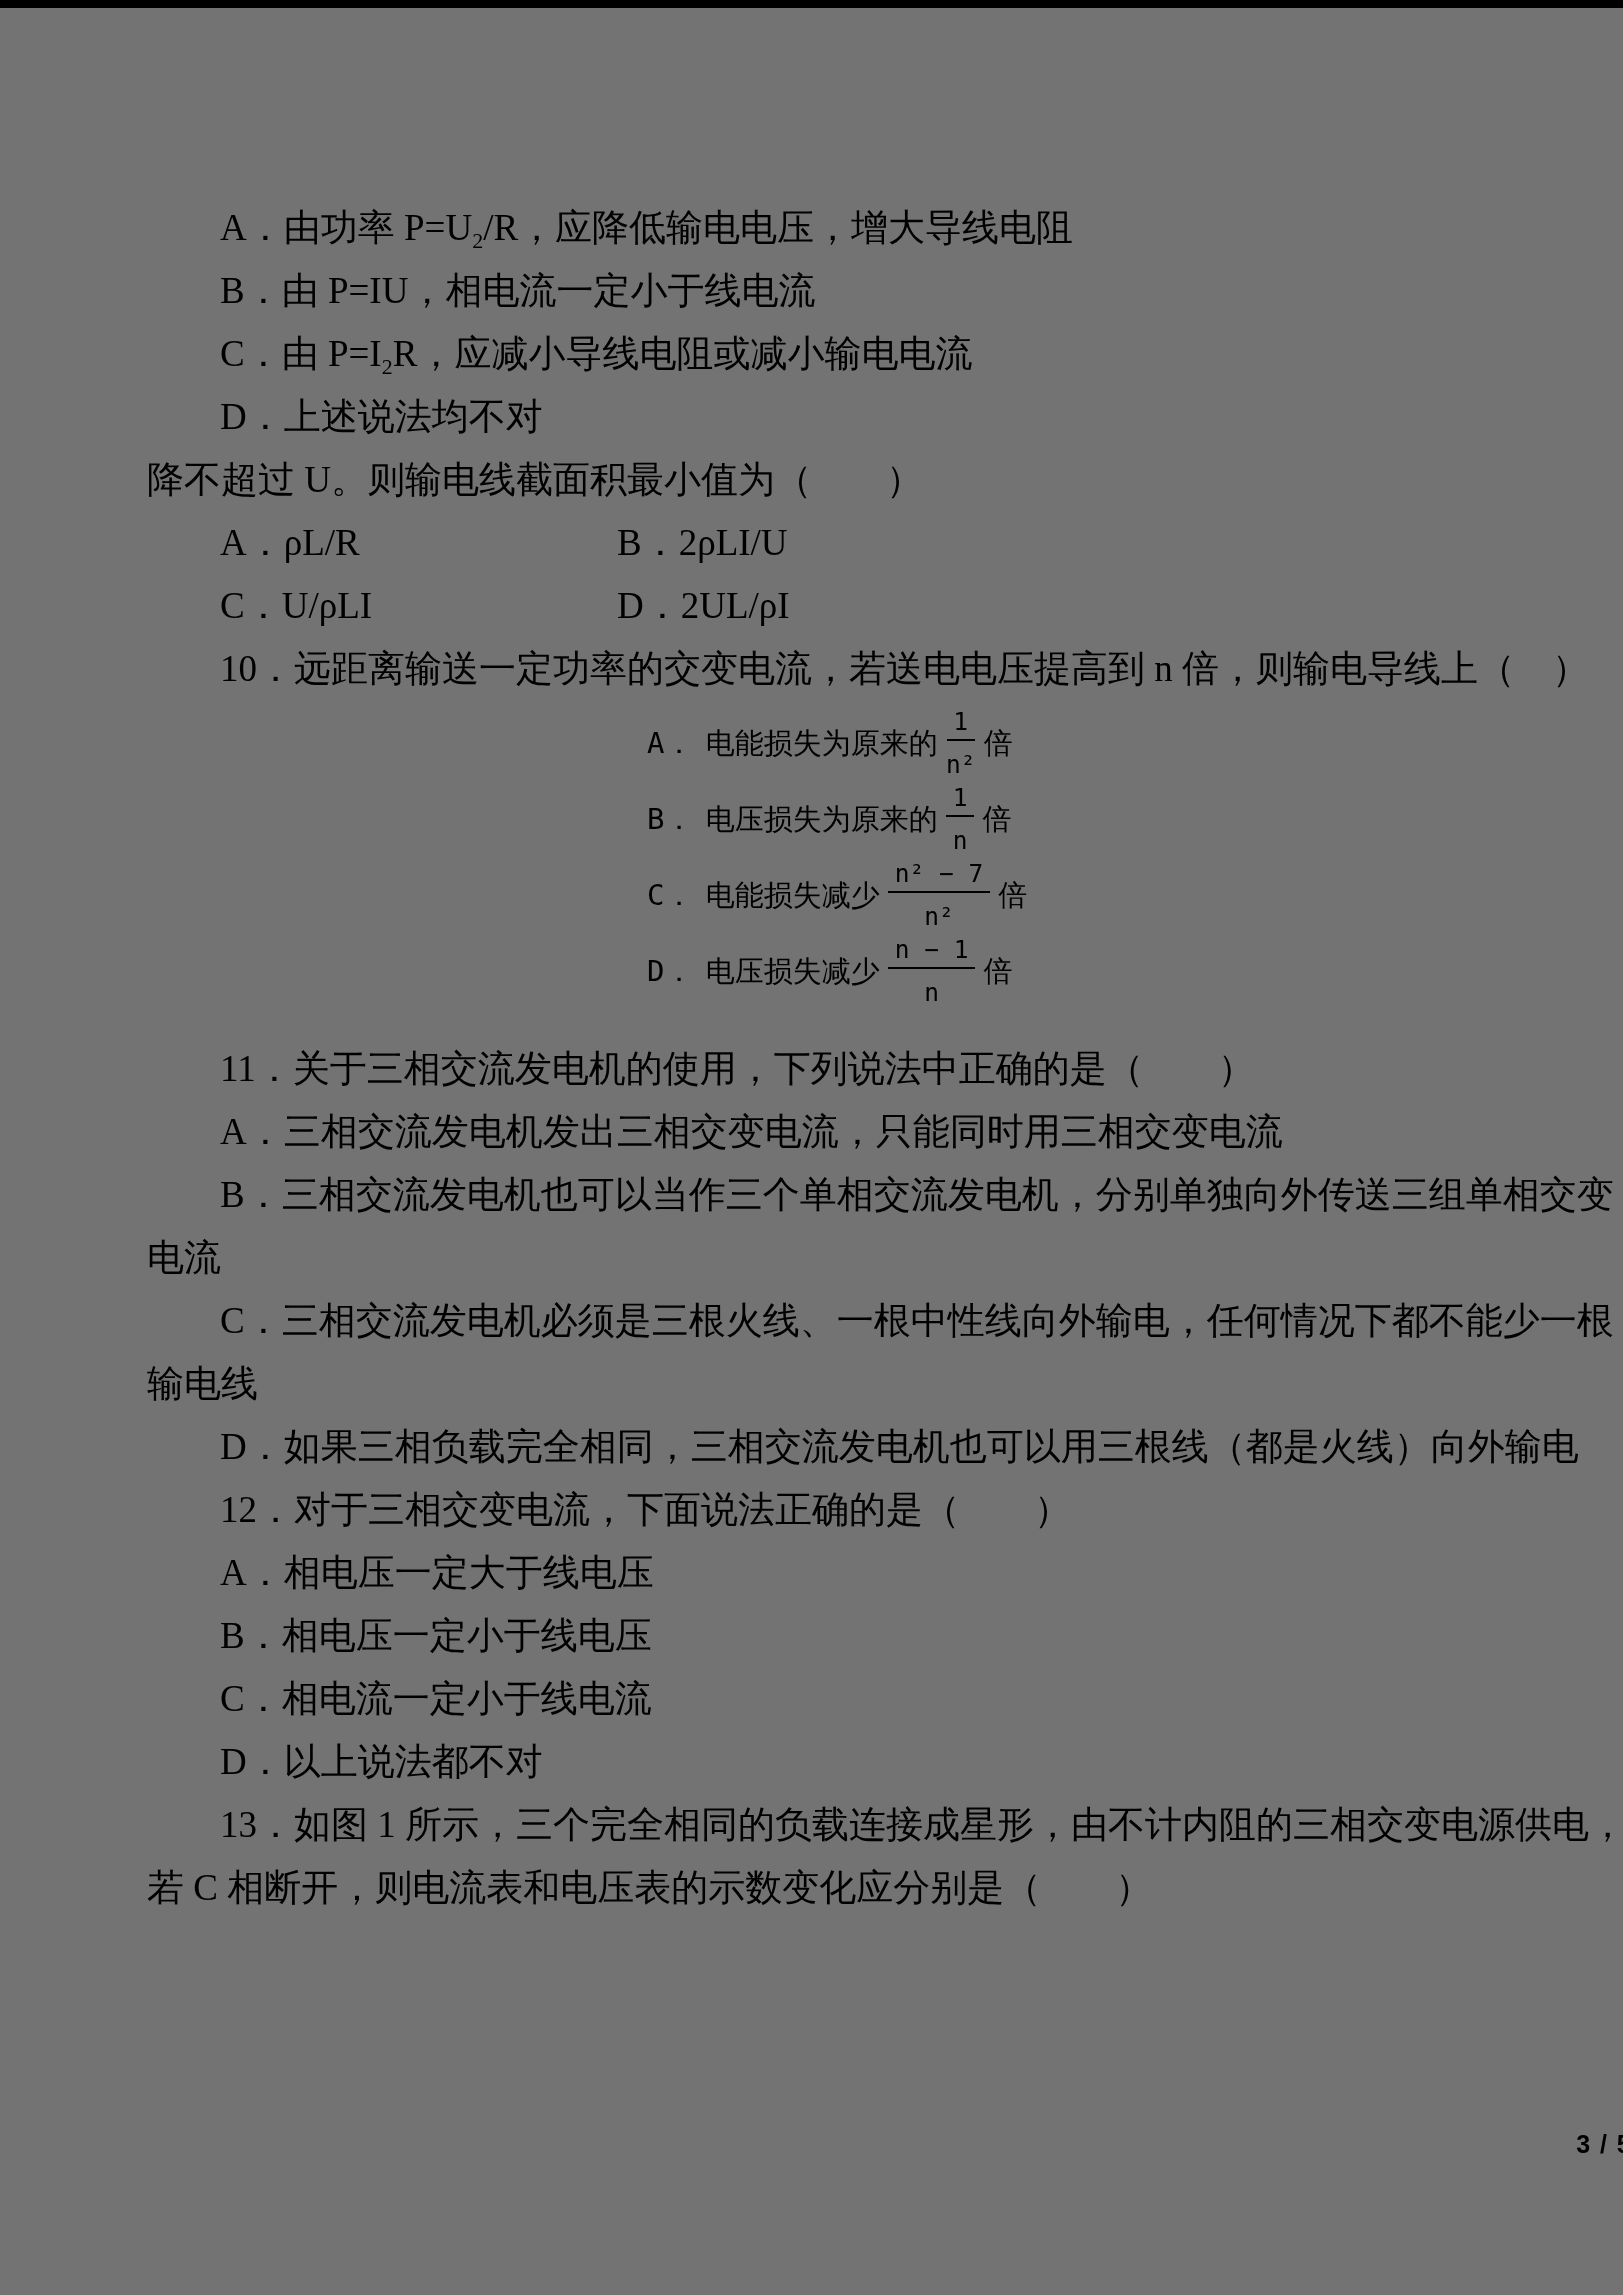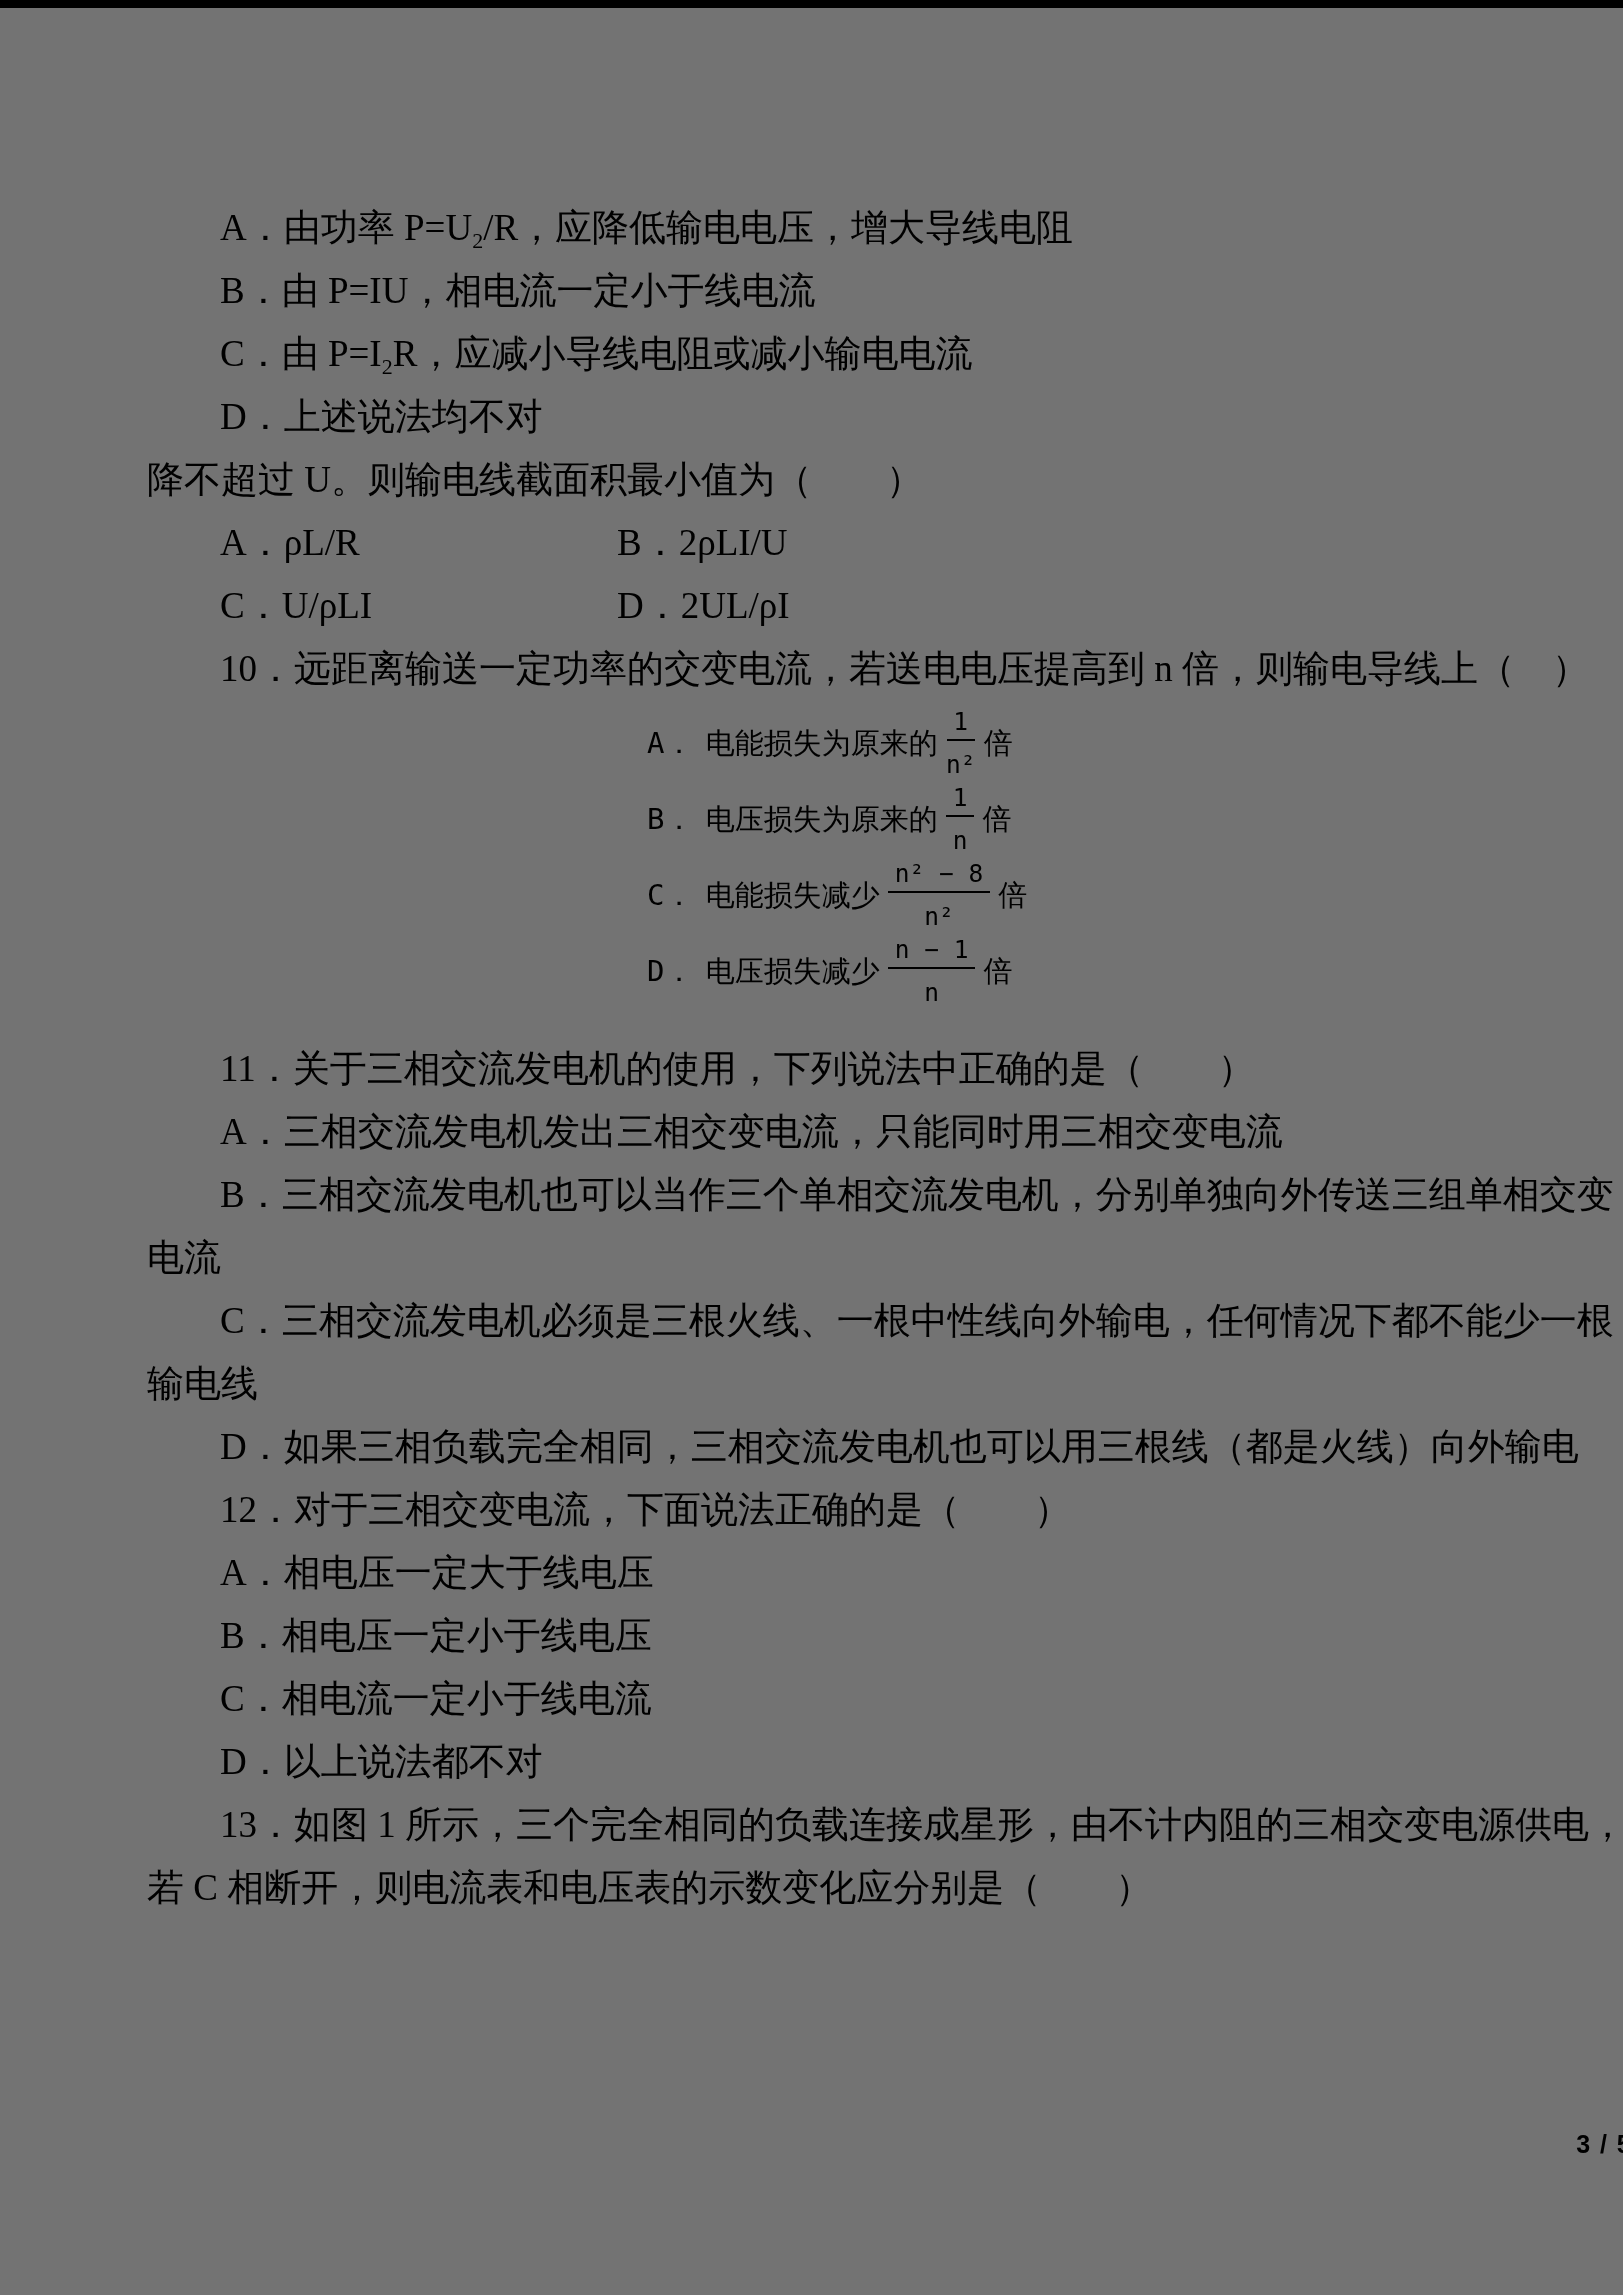--- a/index.html
+++ b/index.html
@@ -116,21 +116,21 @@
           <span class="frac">
             <span class="num">1</span>
             <span class="den">n</span>
           </span>
           <span>倍</span>
       </div>
       <div class="q10-line">
         <span class="q10-label">C．</span>
           <span>电能损失减少</span>
           <span class="frac">
-            <span class="num">n² − 8</span>
+            <span class="num">n² − 7</span>
             <span class="den">n²</span>
           </span>
           <span>倍</span>
       </div>
       <div class="q10-line">
         <span class="q10-label">D．</span>
           <span>电压损失减少</span>
           <span class="frac">
             <span class="num">n − 1</span>
             <span class="den">n</span>

